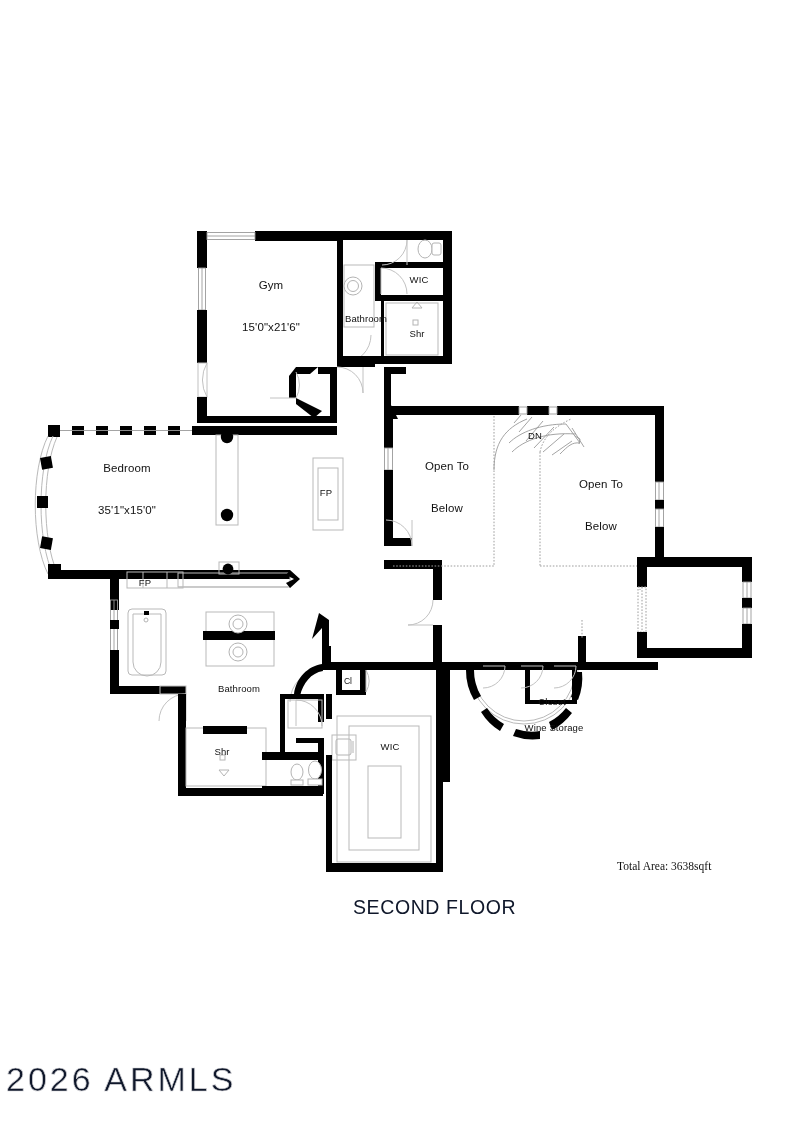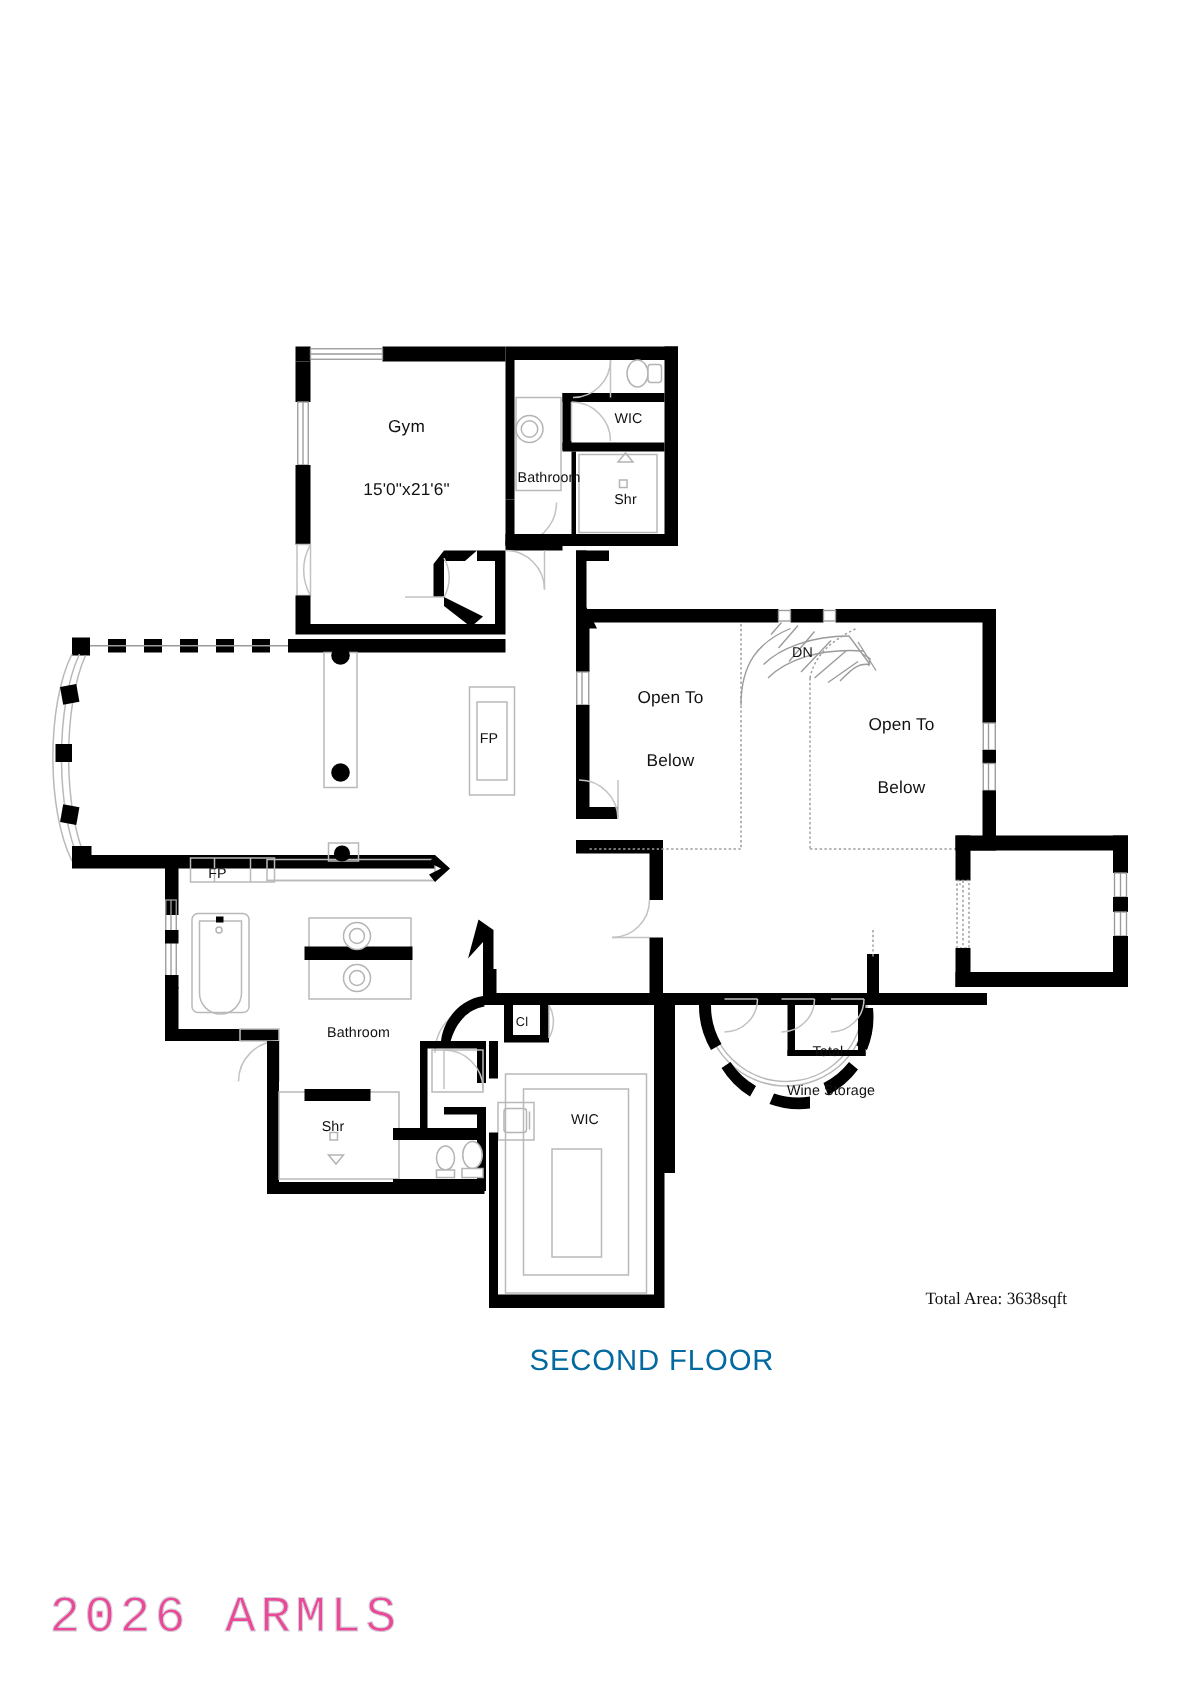--- a/index.html
+++ b/index.html
@@ -23,34 +23,33 @@
     user-select:none;
   }
   .lbl.c{transform:translate(-50%,-50%);}
 
   .room-name{font-size:11.5px;}
   .small{font-size:9.5px;}
   .tiny{font-size:8.5px;text-align:right;}
 
   #title-second-floor{
     position:absolute;left:353px;top:896px;
-    font-size:19.5px;letter-spacing:0.6px;color:#0369a1;
+    font-size:19.5px;letter-spacing:0.6px;color:#0f172a;
   }
   #total-area{
     position:absolute;left:617px;top:860px;
     font-size:11.5px;color:#111;font-family:Liberation Serif, serif;
   }
   #watermark{
     position:absolute;left:6px;top:1060px;
     font-size:34px;letter-spacing:3px;
-    color:#ec4899;
-    font-family:Liberation Mono, monospace;
+    color:#0f172a;
+    font-family:Liberation Sans, sans-serif;
     -webkit-text-stroke:0.7px #d2d2d6;
     user-select:none;
-    margin-left:27px;
   }
 </style>
 </head>
 <body>
 
 <div id="plan-root">
 
   <svg id="floorplan" viewBox="0 0 800 1132" xmlns="http://www.w3.org/2000/svg">
     <defs>
       <style>
@@ -377,20 +376,24 @@
     <div>Gym</div>
     <div>15'0"x21'6"</div>
   </div>
 
   <div class="lbl c small" style="left:366px;top:319px">Bathroom</div>
 
   <div class="lbl c small" style="left:419px;top:280px">WIC</div>
 
   <div class="lbl c small" style="left:417px;top:334px">Shr</div>
 
+  <div class="lbl c room-name" style="left:127px;top:489px">
+    <div>Bedroom</div>
+    <div>35'1"x15'0"</div>
+  </div>
 
   <div class="lbl c small" style="left:326px;top:493px">FP</div>
 
   <div class="lbl c small" style="left:145px;top:583px">FP</div>
 
   <div class="lbl c room-name" style="left:447px;top:487px">
     <div>Open To</div>
     <div>Below</div>
   </div>
 
@@ -402,21 +405,21 @@
   <div class="lbl c small" style="left:535px;top:436px">DN</div>
 
   <div class="lbl c small" style="left:239px;top:689px">Bathroom</div>
 
   <div class="lbl c small" style="left:222px;top:752px">Shr</div>
 
   <div class="lbl c tiny" style="left:348px;top:681px">Cl</div>
 
   <div class="lbl c small" style="left:390px;top:747px">WIC</div>
 
-  <div class="lbl c small" style="left:552px;top:702px">Total</div>
+  <div class="lbl c small" style="left:552px;top:702px">Closet</div>
 
   <div class="lbl c small" style="left:554px;top:728px">Wine Storage</div>
 
   <div id="total-area">Total Area: 3638sqft</div>
   <div id="title-second-floor">SECOND FLOOR</div>
   <div id="watermark">2026 ARMLS</div>
 
 </div>
 
 </body></html>

